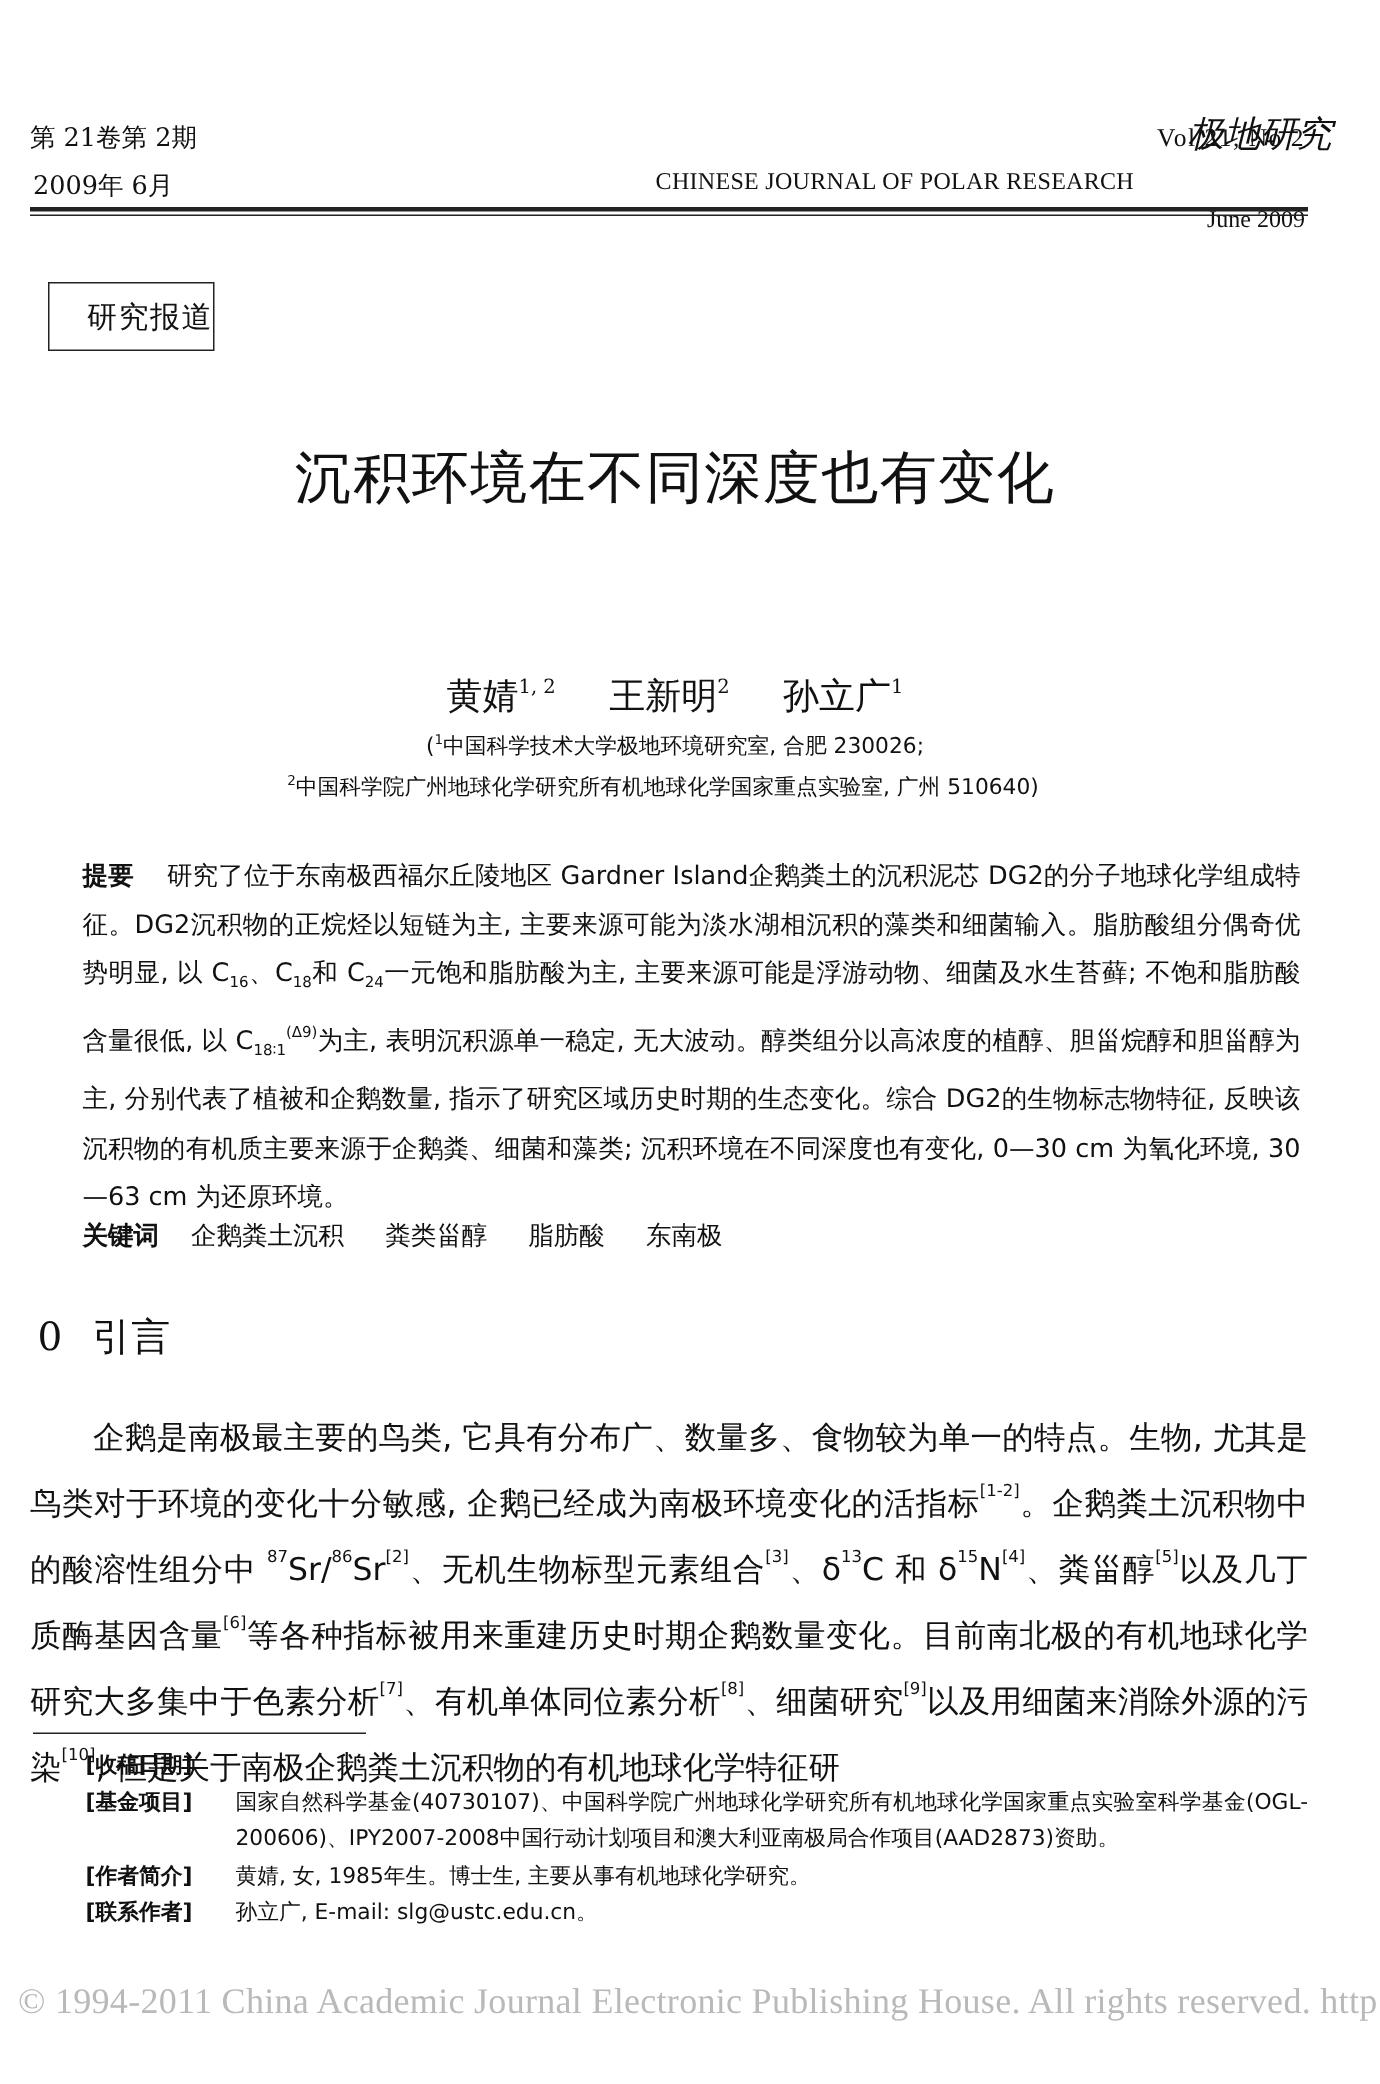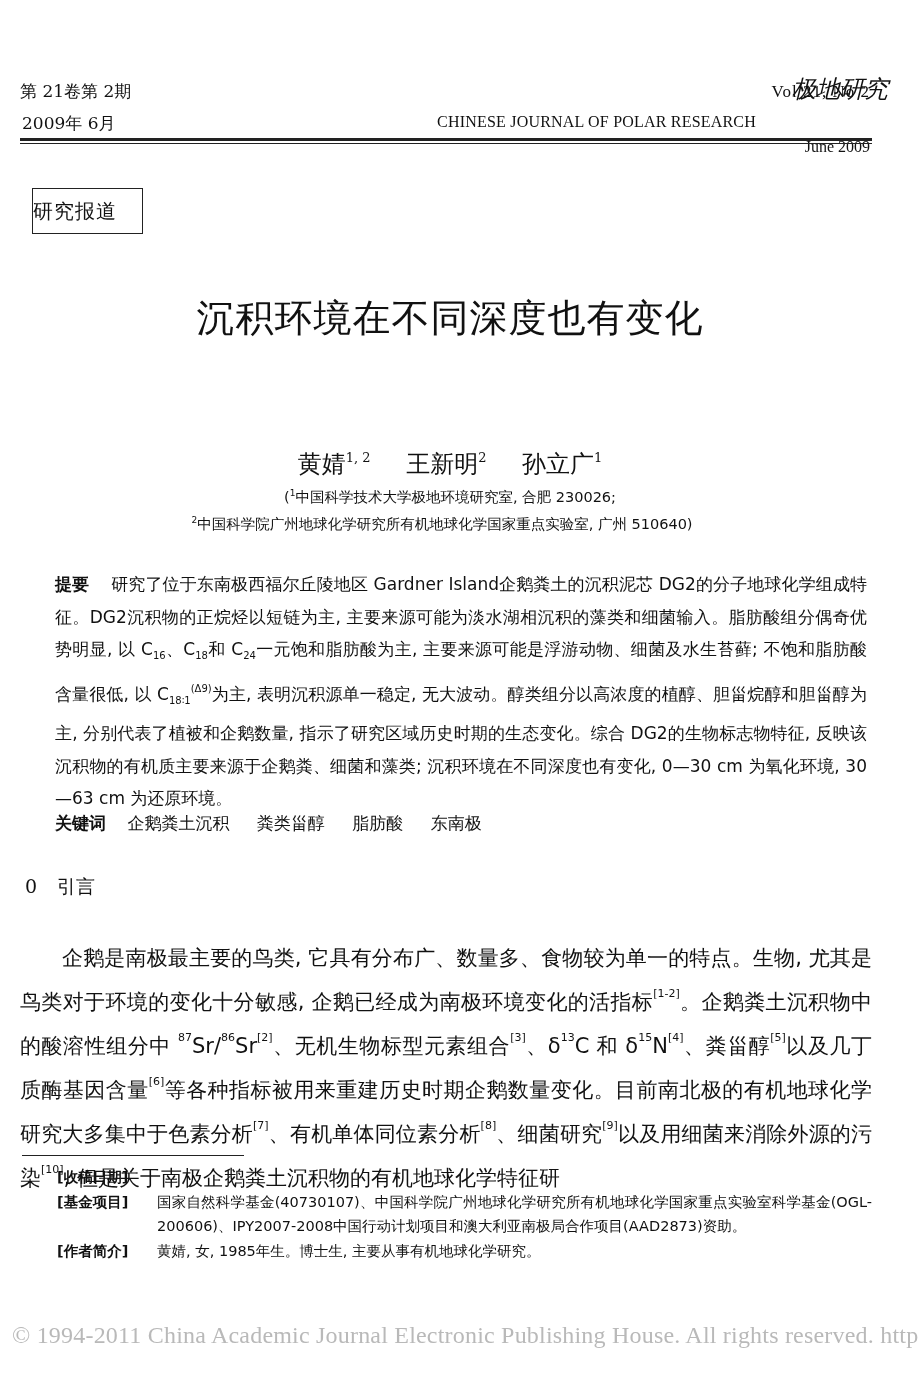--- a/index.html
+++ b/index.html
@@ -14,21 +14,21 @@
   .hdr-c1 { left: 0; width: 888px; top: 73px; text-align: right; font-size: 24px; white-space: nowrap; font-style: italic; }
   .hdr-r1 { right: 50px; top: 82px; font-size: 17px; white-space: nowrap; font-family: "Liberation Serif", serif; letter-spacing: 1px; }
   .hdr-l2 { left: 22px; top: 112px; font-size: 17px; white-space: nowrap; }
   .hdr-c2 { left: 0; width: 656px; top: 113px; text-align: right; font-size: 16px; white-space: nowrap; font-family: "Liberation Serif", serif; letter-spacing: 0.2px; transform: translateX(100px); }
   .hdr-r2 { right: 50px; top: 113px; font-size: 16px; white-space: nowrap; font-family: "Liberation Serif", serif; margin-top: 25px; }
   .rule-thick { left: 20px; width: 852px; top: 138px; height: 3px; background: #222; }
   .rule-thin  { left: 20px; width: 852px; top: 143px; height: 1px; background: #222; }
 
   .column-label {
     left: 32px; top: 188px; width: 109px; height: 44px; border: 1.5px solid #222;
-    font-family: "DejaVu Sans", sans-serif; font-size: 20px; line-height: 44px; text-align: left;
+    font-family: "DejaVu Sans", sans-serif; font-size: 20px; line-height: 44px; text-align: right;
     letter-spacing: 1px;
   }
   .title {
     left: 0; width: 900px; text-align: center; font-family: "DejaVu Sans", sans-serif;
     font-size: 38px; line-height: 56px; top: 290px; letter-spacing: 1px;
   }
   .authors { left: 0; width: 900px; top: 448px; text-align: center; font-size: 24px; white-space: nowrap; }
   .authors sup { font-size: 13px; vertical-align: 10px; margin-right: 28px; text-align: right; }
   .authors sup.last { margin-right: 0; }
   .affil { left: 0; width: 900px; text-align: center; font-size: 14.5px; white-space: nowrap; font-family: "DejaVu Sans", sans-serif; }
@@ -38,21 +38,21 @@
     left: 55px; width: 812px; top: 568px; font-size: 17px; line-height: 32.5px;
     text-align: justify; font-family: "DejaVu Sans", sans-serif;
   }
   .lbl-bold { font-weight: bold; margin-right: 22px; }
   .kw { left: 55px; top: 812px; font-size: 17px; font-family: "DejaVu Sans", sans-serif; white-space: nowrap; }
   .kw span.k { margin-right: 22px; }
   .kw span.lbl-bold { margin-right: 16px; }
   .abstract sub { font-size: 10px; vertical-align: -4px; }
   .abstract sup { font-size: 10px; vertical-align: 8px; }
 
-  .sec-h { left: 25px; top: 874px; font-size: 19px; white-space: nowrap; }
+  .sec-h { left: 25px; top: 874px; font-size: 26px; white-space: nowrap; }
   .sec-h .num { margin-right: 20px; }
 
   .body-text {
     left: 20px; width: 852px; top: 940px; font-size: 21px; line-height: 36px;
     text-align: justify; font-family: "DejaVu Sans", sans-serif; text-indent: 42px;
   }
   .body-text sup { font-size: 11px; vertical-align: 12px; }
 
   .foot-rule { left: 22px; width: 222px; top: 1155px; height: 1px; background: #222; }
   .notes { left: 57px; top: 1165px; width: 815px; font-size: 14.5px; line-height: 24.5px; font-family: "DejaVu Sans", sans-serif; }
@@ -120,15 +120,19 @@
     <div class="note-lbl">[收稿日期]</div>
   </div>
   <div class="note-row">
     <div class="note-lbl">[基金项目]</div>
     <div class="note-val">国家自然科学基金(40730107)、中国科学院广州地球化学研究所有机地球化学国家重点实验室科学基金(OGL-200606)、IPY2007-2008中国行动计划项目和澳大利亚南极局合作项目(AAD2873)资助。</div>
   </div>
   <div class="note-row">
     <div class="note-lbl">[作者简介]</div>
     <div class="note-val">黄婧, 女, 1985年生。博士生, 主要从事有机地球化学研究。</div>
   </div>
+  <div class="note-row">
+    <div class="note-lbl">[联系作者]</div>
+    <div class="note-val">孙立广, E-mail: slg@ustc.edu.cn。</div>
+  </div>
 </div>
 
 <div class="abs copyright">© 1994-2011 China Academic Journal Electronic Publishing House. All rights reserved.    http://</div>
 
 </body></html>

